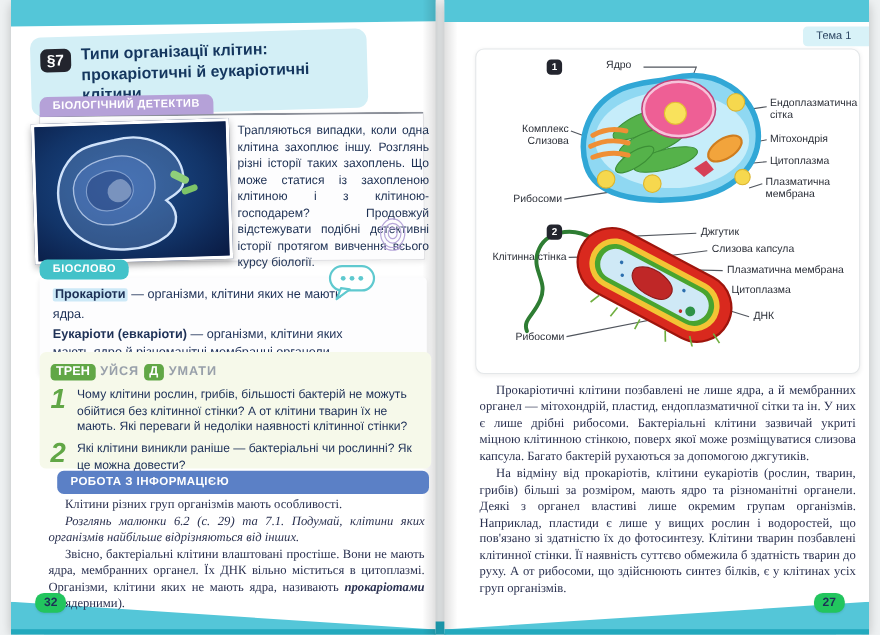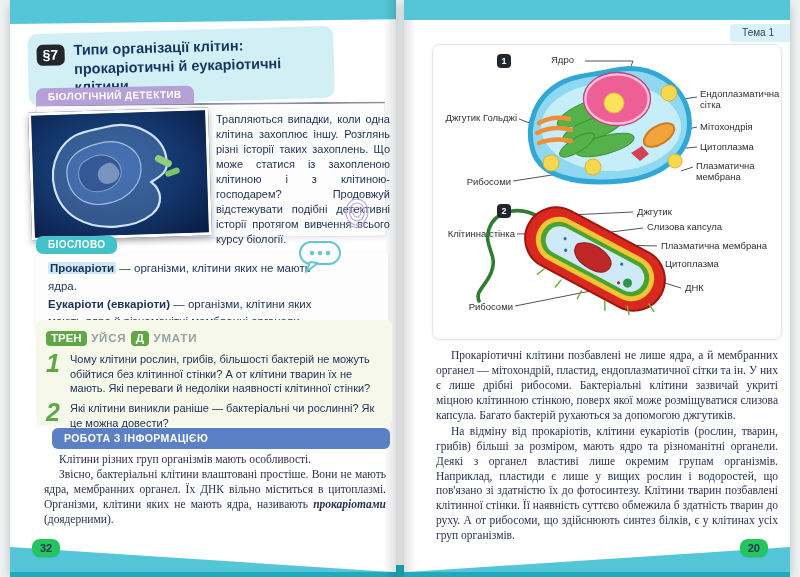--- a/index.html
+++ b/index.html
@@ -179,20 +179,21 @@
     </div>
     <div class="q-row">
       <div class="q-num">2</div>
       <div class="q-text">Які клітини виникли раніше — бактеріальні чи рослинні? Як це можна довести?</div>
     </div>
   </div>
 
   <div class="info-bar">РОБОТА З ІНФОРМАЦІЄЮ</div>
   <div class="info-panel serif">
     <p>Клітини різних груп організмів мають особливості.</p>
+    <p><i>Розглянь малюнки 6.2 (с. 29) та 7.1. Подумай, клітини яких організмів найбільше відрізняються від інших.</i></p>
     <p><span>Звісно, бактеріальні клітини влаштовані простіше. Вони не мають ядра, мембранних органел. Їх ДНК вільно міститься в цитоплазмі. Організми, клітини яких не мають ядра, називають </span><b><i>прокаріотами</i></b><span> (доядерними).</span></p>
   </div>
 
   <div class="pagenum l">32</div>
   <div class="wedge l"></div>
   <div class="bottom-teal"></div>
 </div>
 
 <div class="page page-right">
   <div class="band r"></div>
@@ -233,21 +234,21 @@
         <circle cx="234" cy="42" r="8" fill="#f6d84e" stroke="#dcb52f"></circle>
         <circle cx="240" cy="110" r="7" fill="#f6d84e" stroke="#dcb52f"></circle>
         <path d="M196 102 l11 -7 7 8 -9 7 z" fill="#d64056"></path>
       </svg>
       <span class="numbadge" style="position:absolute;left:62px;top:3px;">1</span>
       <div class="lbl r" style="left:116px;top:4px;">Ядро</div>
       <div class="lbl r" style="left:265px;top:38px;width:78px;">Ендоплазматична сітка</div>
       <div class="lbl r" style="left:265px;top:71px;">Мітохондрія</div>
       <div class="lbl r" style="left:265px;top:91px;">Цитоплазма</div>
       <div class="lbl r" style="left:261px;top:110px;width:74px;">Плазматична мембрана</div>
-      <div class="lbl lft" style="left:0;top:62px;width:82px;">Джгутик Гольджі</div>
+      <div class="lbl lft" style="left:0;top:62px;width:82px;">Комплекс Слизова</div>
       <div class="lbl lft" style="left:24px;top:126px;width:52px;">Рибосоми</div>
     </div>
 
     <div class="diagram diagram2">
       <svg width="346" height="112" viewBox="0 0 346 112" style="position:absolute;left:0;top:0;">
         <g stroke="#50555d" stroke-width="1" fill="none">
           <path d="M198 9 L112 13"></path>
           <path d="M208 25 L176 29"></path>
           <path d="M222 43 L182 42"></path>
           <path d="M226 61 L192 60"></path>
@@ -287,16 +288,16 @@
       <div class="lbl lft" style="left:26px;top:99px;width:52px;">Рибосоми</div>
     </div>
 
   </div>
 
   <div class="body-text serif">
     <p>Прокаріотичні клітини позбавлені не лише ядра, а й мембранних органел — мітохондрій, пластид, ендоплазматичної сітки та ін. У них є лише дрібні рибосоми. Бактеріальні клітини зазвичай укриті міцною клітинною стінкою, поверх якої може розміщуватися слизова капсула. Багато бактерій рухаються за допомогою джгутиків.</p>
     <p>На відміну від прокаріотів, клітини еукаріотів (рослин, тварин, грибів) більші за розміром, мають ядро та різноманітні органели. Деякі з органел властиві лише окремим групам організмів. Наприклад, пластиди є лише у вищих рослин і водоростей, що пов'язано зі здатністю їх до фотосинтезу. Клітини тварин позбавлені клітинної стінки. Її наявність суттєво обмежила б здатність тварин до руху. А от рибосоми, що здійснюють синтез білків, є у клітинах усіх груп організмів.</p>
   </div>
 
-  <div class="pagenum r">20</div>
+  <div class="pagenum r">27</div>
   <div class="wedge r"></div>
   <div class="bottom-teal"></div>
 </div>
 
 </body></html>

